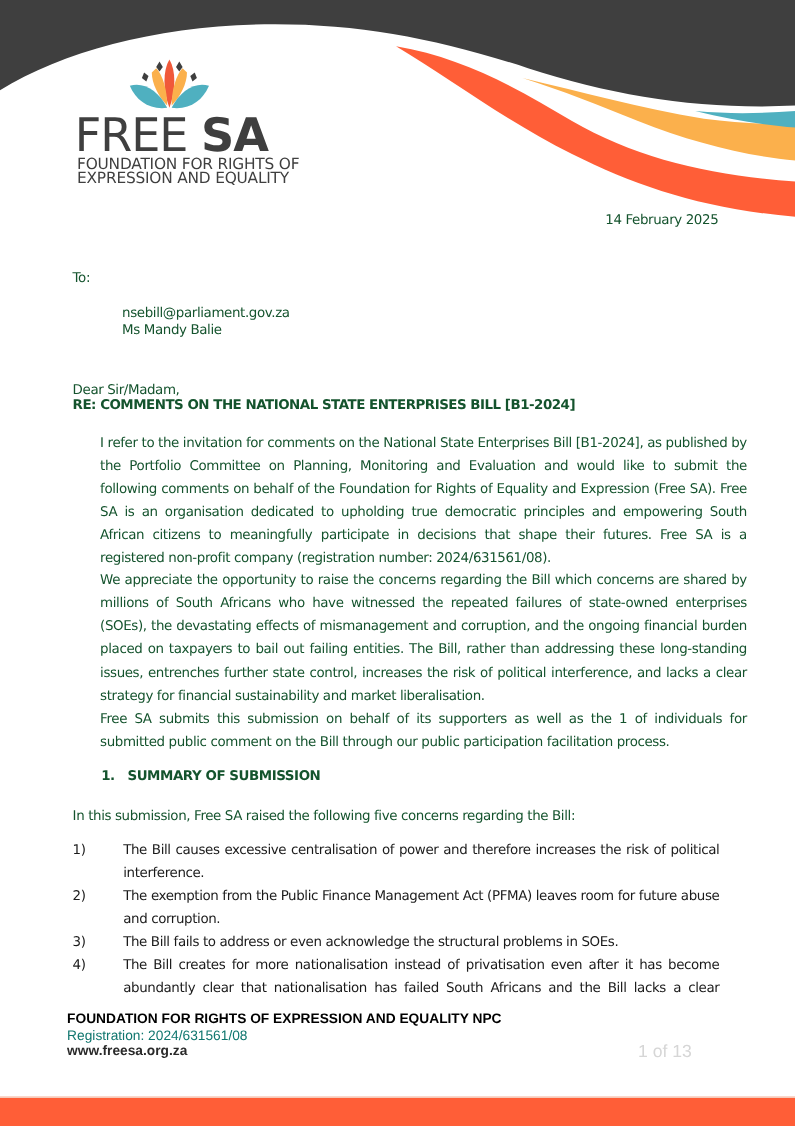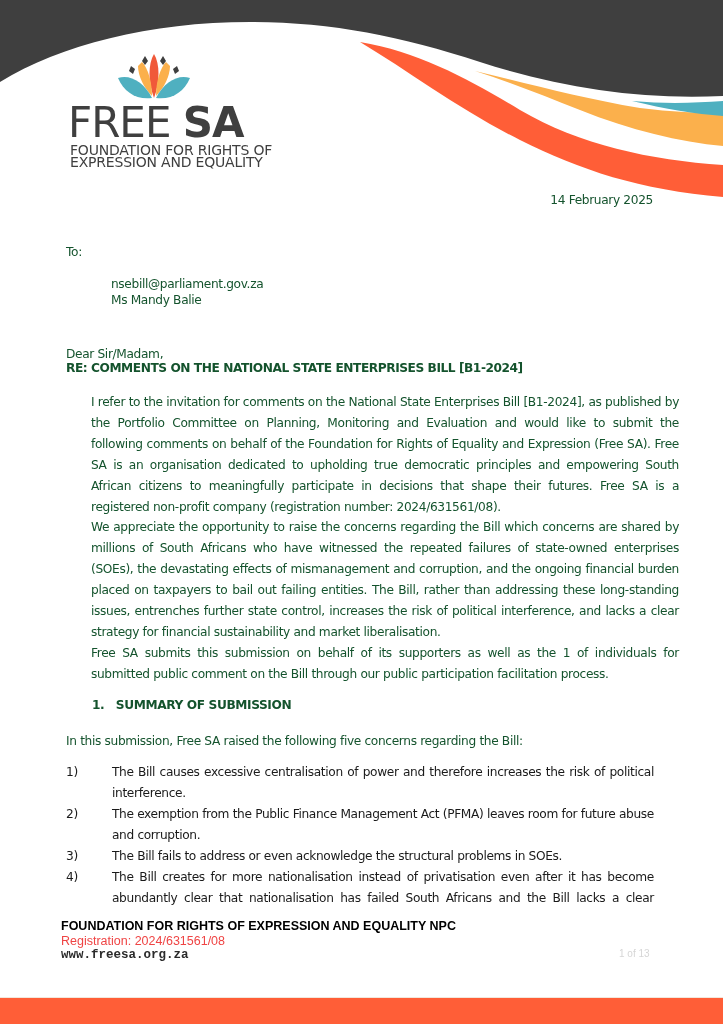--- a/index.html
+++ b/index.html
@@ -45,29 +45,29 @@
     .list { position: absolute; left: 66px; top: 762px; width: 588px; }
     .list-item { display: flex; font-size: 12.2px; line-height: 21px; letter-spacing: -0.35px; }
     .list-item .n { width: 46px; flex: 0 0 46px; }
     .list-item .t { flex: 1; text-align: justify; }
     .footer-org {
       position: absolute; left: 61px; top: 919px; font-family: "Liberation Sans", sans-serif;
       font-size: 12.5px; font-weight: 700; color: #000000; white-space: nowrap;
     }
     .footer-reg {
       position: absolute; left: 61px; top: 934px; font-family: "Liberation Sans", sans-serif;
-      font-size: 12.5px; color: #ef4444;
+      font-size: 12.5px; color: #0f766e;
     }
     .footer-web {
-      position: absolute; left: 61px; top: 948px; font-family: Liberation Mono, monospace;
+      position: absolute; left: 61px; top: 948px; font-family: Liberation Sans, sans-serif;
       font-size: 12.5px; font-weight: 700; color: #2a2a2a;
     }
     .page-num {
       position: absolute; left: 580px; top: 948px; font-family: "Liberation Sans", sans-serif;
-      font-size: 10px; color: #d6d6d6; margin-left: 39px;
+      font-size: 16px; color: #d6d6d6;
     }
     .bottom-bar {
       position: absolute; left: 0; top: 997px; width: 723px; height: 27px; background: #ff5e37;
       border-top: 1px solid #f2e7dc;
     }
   </style>
 </head>
 <body>
 
 <svg class="header-art" viewBox="0 0 723 200" preserveAspectRatio="none">

